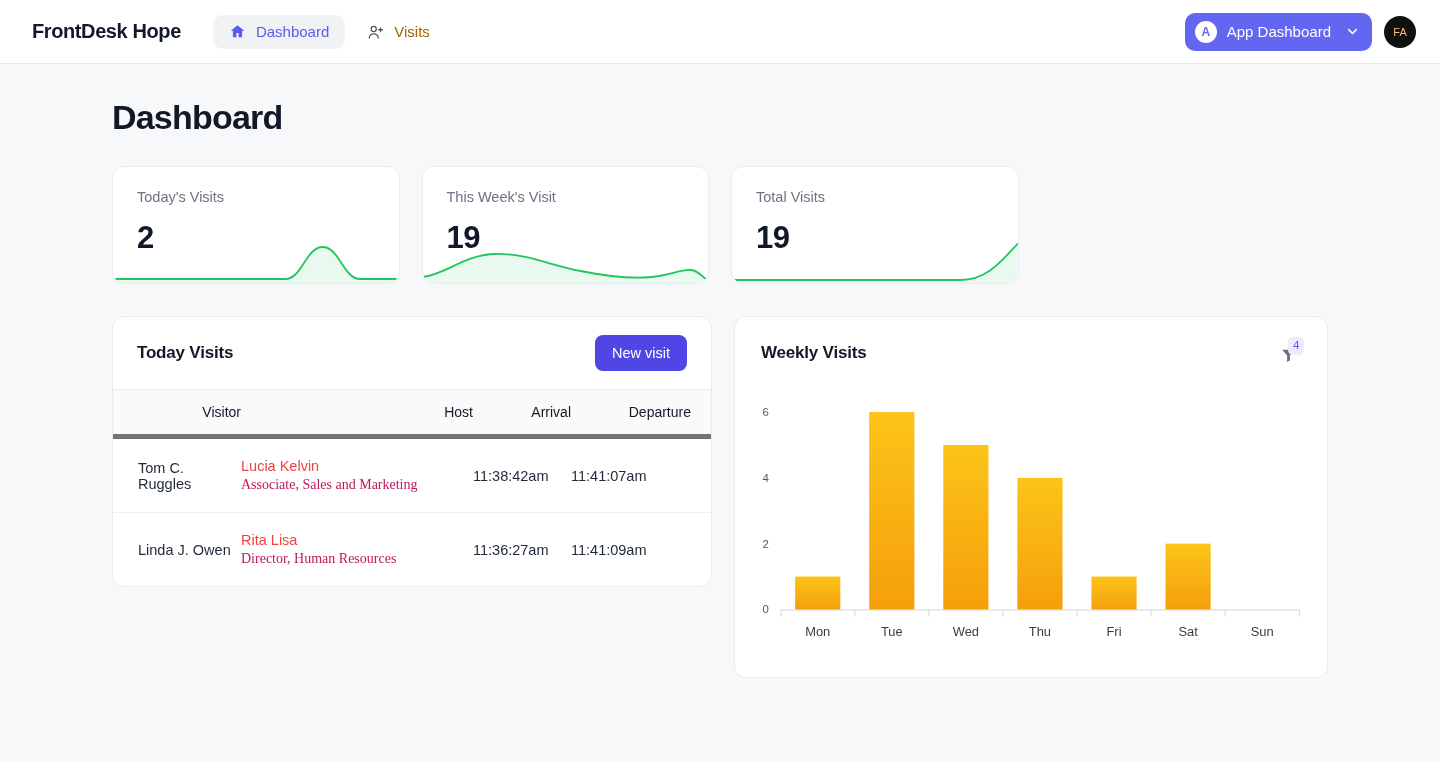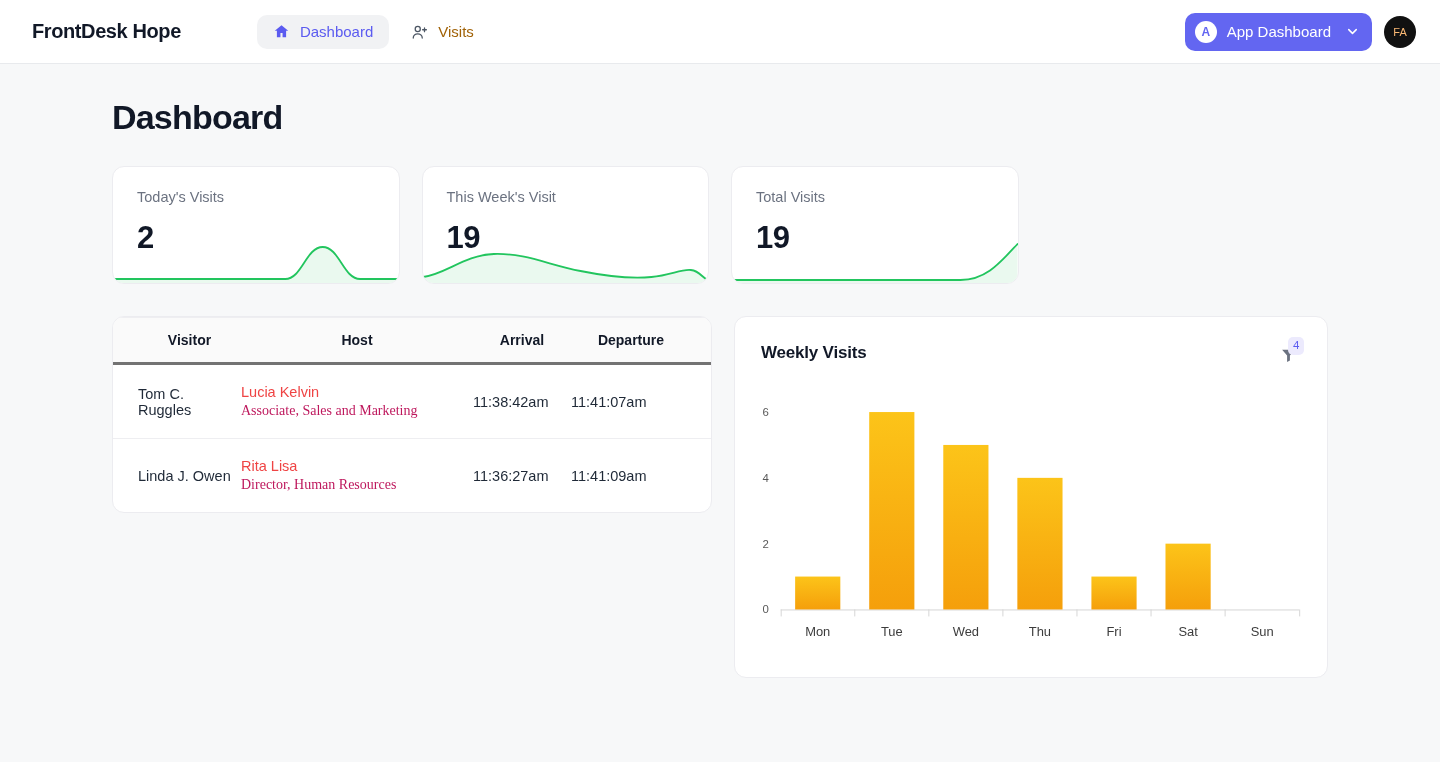--- a/index.html
+++ b/index.html
@@ -14,21 +14,20 @@
   }
 
   
   .topbar {
     height: 64px;
     background: #ffffff;
     border-bottom: 1px solid #e8eaed;
     display: flex;
     align-items: center;
     padding: 0 24px 0 32px;
-    gap: 44px;
   }
   .brand {
     font-size: 20px;
     font-weight: bold;
     letter-spacing: -0.4px;
     color: #111827;
     margin-right: 32px;
     white-space: nowrap;
   }
   .nav {
@@ -156,27 +155,27 @@
     border-radius: 8px;
     padding: 10px 17px;
     font-size: 14.5px;
     font-family: inherit;
     font-weight: 500;
     cursor: pointer;
   }
   table { width: 100%; border-collapse: collapse; }
   thead tr { background: #fafafa; }
   thead th {
-    text-align: center;
+    text-align: right;
     font-size: 14px;
-    font-weight: bold;
+    font-weight: normal;
     color: #111827;
     padding: 14px 0 14px 0;
     border-top: 1px solid #eeeef1;
-    border-bottom: 3px solid #737373;
+    border-bottom: 5px solid #737373;
   }
   tbody td {
     font-size: 14.5px;
     color: #1f2937;
     padding: 19px 0 19px 0;
     border-bottom: 1px solid #eeeef1;
     vertical-align: middle;
   }
   tbody tr:last-child td { border-bottom: none; }
   th.c-visitor, td.c-visitor { width: 128px; padding-left: 25px; }
@@ -286,20 +285,24 @@
           <path fill="none" stroke="#22c55e" stroke-width="1.8" stroke-linejoin="round" stroke-linecap="round" vector-effect="non-scaling-stroke" d="M0,41 L232,41 C258,41 272,24 290,5"></path>
         </svg>
       </div>
     </div>
 
   </div>
 
   <div class="panels">
 
     <div class="panel">
+      <div class="panel-head">
+        <div class="panel-title">Today Visits</div>
+        <button class="btn-primary">New visit</button>
+      </div>
       <table>
         <thead>
           <tr>
             <th class="c-visitor">Visitor</th>
             <th class="c-host">Host</th>
             <th class="c-arrival">Arrival</th>
             <th class="c-dep">Departure</th>
           </tr>
         </thead>
         <tbody>

